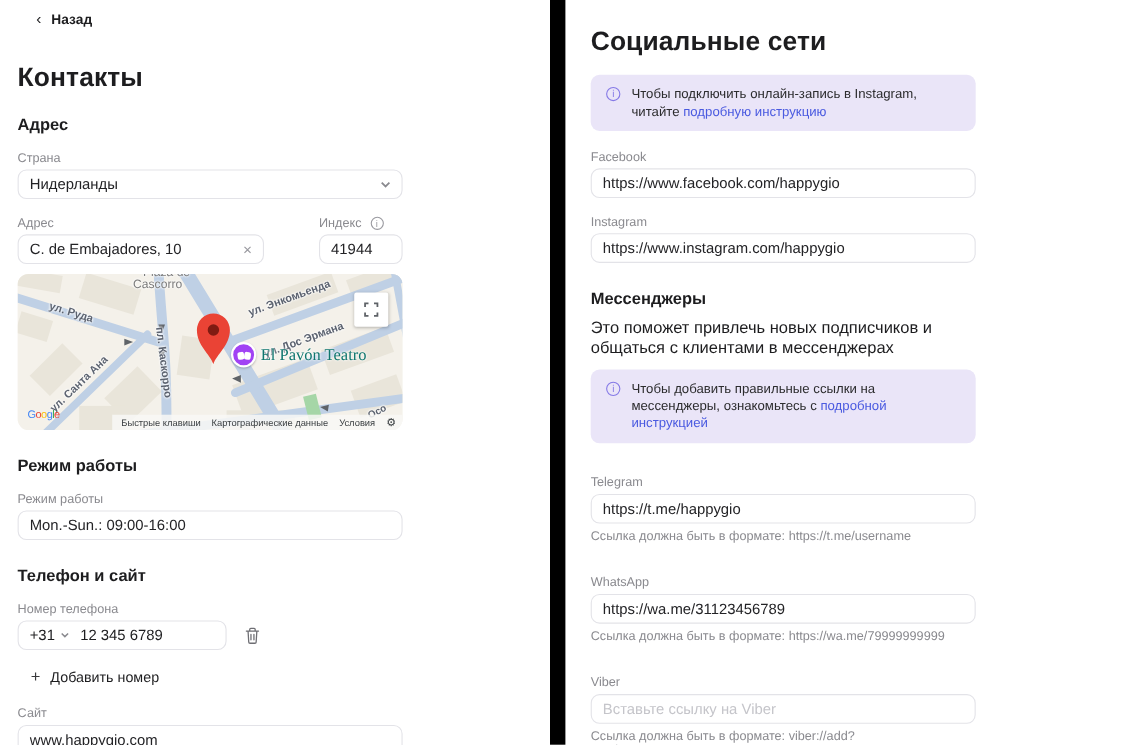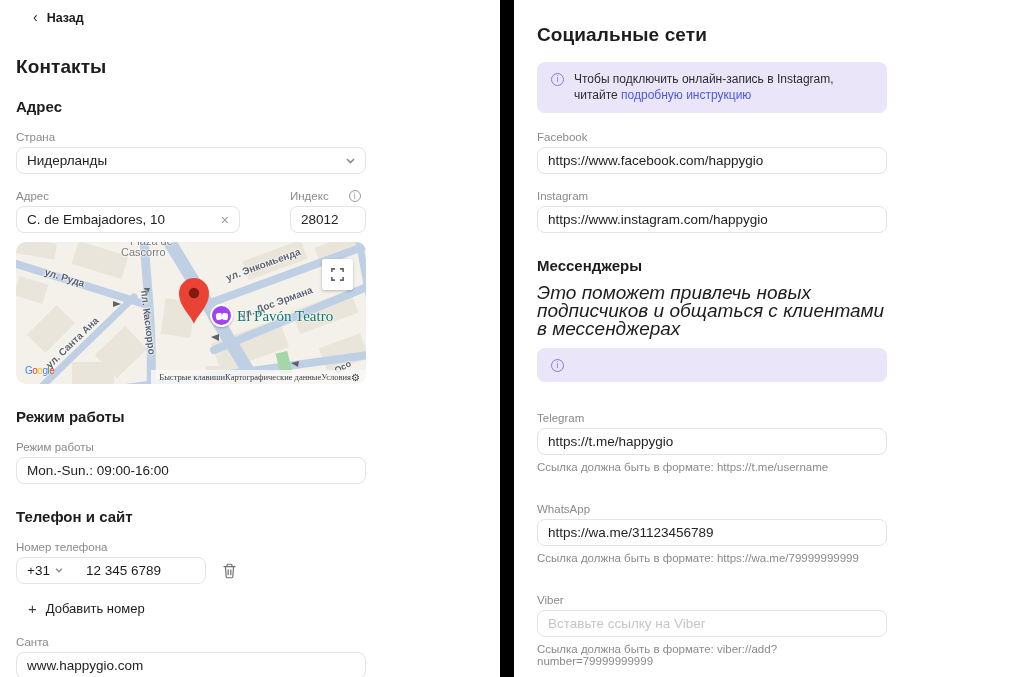--- a/index.html
+++ b/index.html
@@ -7,37 +7,37 @@
               font-family:"Liberation Sans","DejaVu Sans",sans-serif; color:#1d1d1f; }
   .panel { position:absolute; top:0; width:350px; }
   #left-panel  { left:16px; }
   #right-panel { left:537px; }
   #divider { position:absolute; left:500px; top:0; width:14px; height:677px; background:#000; }
 
   .back-link { margin:11px 0 0 17px; display:inline-flex; align-items:center; gap:9px;
                font-size:12.5px; font-weight:700; cursor:pointer; }
   .back-link .chev { font-size:14px; font-weight:400; line-height:1; transform:translateY(-1px); }
 
-  h1 { font-size:19px; font-weight:700; letter-spacing:.1px; }
+  h1 { font-size:24px; font-weight:700; letter-spacing:.1px; }
   #left-panel h1 { margin-top:29px; }
   #right-panel h1 { margin-top:24px; }
   h2 { font-size:15px; font-weight:700; }
 
   .field-label { font-size:11.5px; color:#8a8a8f; }
   .hint { font-size:11.5px; color:#8a8a8f; margin-top:6px; }
 
   .input, input.input { display:flex; align-items:center; height:27px; width:100%;
     border:1px solid #e3e3e8; border-radius:8px; background:#fff; padding:0 10px;
     font-size:13.5px; color:#232326; font-family:inherit; outline:none; }
   input.input::placeholder { color:#c5c5ca; }
   .selectbox { justify-content:space-between; cursor:pointer; }
   .chev-svg { width:9px; height:6px; stroke:#8a8a8f; stroke-width:1.6; fill:none; flex:none; }
 
   .row2 { display:flex; justify-content:space-between; }
-  .lbl-info { display:inline-flex; align-items:center; gap:20px; }
+  .lbl-info { display:inline-flex; align-items:center; gap:8px; }
   .info-circle { width:12px; height:12px; border-radius:50%; border:1px solid #9a9aa0;
     color:#9a9aa0; font-size:8.5px; line-height:10px; text-align:center; display:inline-block; }
   .info-circle.purple { border-color:#8579e6; color:#8579e6; width:13px; height:13px;
     font-size:9px; line-height:11px; flex:none; margin-top:1px; }
 
   .clear-x { color:#9a9aa0; font-size:14px; cursor:pointer; margin-left:auto; }
 
   
   #map { position:relative; width:350px; height:142px; border-radius:10px; overflow:hidden;
          margin-top:9px; background:#f4f1ea; cursor:grab; }
@@ -54,38 +54,38 @@
   .teatro-ic:after { content:""; position:absolute; left:10px; top:7px; width:6px; height:7px;
                background:#fff; border-radius:2px; transform:rotate(8deg); }
   #fullscreen-btn { position:absolute; right:13px; top:17px; width:31px; height:31px; background:#fff;
                border-radius:2px; box-shadow:0 1px 3px rgba(0,0,0,.25); display:flex;
                align-items:center; justify-content:center; cursor:pointer; }
   #map-pin { position:absolute; left:162px; top:34px; }
   .google-logo { position:absolute; left:9px; bottom:8px; font-size:10px; font-weight:500;
                letter-spacing:-.5px; cursor:pointer; }
   .gl0,.gl3 { color:#4285f4; } .gl1,.gl5 { color:#ea4335; } .gl2 { color:#fbbc05; } .gl4 { color:#34a853; }
   .attrib { position:absolute; right:0; bottom:0; height:14px; display:flex; align-items:center;
-            gap:0; padding:0 6px 0 8px; background:rgba(248,248,246,.85);
-            font-size:8.5px; color:#3c4043;font-family:Liberation Serif, serif; }
+            gap:10px; padding:0 6px 0 8px; background:rgba(248,248,246,.85);
+            font-size:8.5px; color:#3c4043; }
   .attrib span { cursor:pointer; }
   .attrib .gear { font-size:10px; cursor:pointer; }
 
   .phone-row { display:flex; align-items:center; gap:16px; margin-top:4px; }
-  .phone-box { width:190px; display:flex; align-items:center; gap:23px; height:27px;
+  .phone-box { width:190px; display:flex; align-items:center; gap:10px; height:27px;
     border:1px solid #e3e3e8; border-radius:8px; padding:0 10px; font-size:13.5px; }
   .cc { display:inline-flex; align-items:center; gap:5px; cursor:pointer; }
   .trash-btn { cursor:pointer; display:flex; }
   .add-number { margin:16px 0 0 12px; display:inline-flex; gap:9px; align-items:center;
     font-size:13px; font-weight:500; cursor:pointer; }
   .add-number .plus { font-size:15px; font-weight:400; color:#3a3a3c; }
 
   .banner { background:#eae5f8; border-radius:8px; padding:10px 14px; display:flex; gap:10px;
             font-size:12px; line-height:15.5px; color:#2c2c2e; }
   .banner a { color:#4a5ae0; text-decoration:none; cursor:pointer; }
-  .para { font-size:19px; line-height:18px; margin-top:10px;font-style:italic; }
+  .para { font-size:15px; line-height:18px; margin-top:10px; }
 
   .save-btn { margin-top:31px; display:inline-block; background:#ffc30d; border:none; border-radius:8px;
     padding:7px 15px 8px; font-size:13px; font-weight:500; color:#424242; font-family:inherit; cursor:pointer; }
 
   .mt4{margin-top:4px;align-items:center;} .mt14{margin-top:30px;} .mt16{margin-top:16px;} .mt18{margin-top:18px;}
   .mt20{margin-top:20px;} .mt24{margin-top:24px;} .mt10{margin-top:10px;}
 </style>
 </head>
 <body>
 
@@ -113,21 +113,21 @@
       <span>Индекс</span>
       <span class="info-circle">i</span>
     </div>
   </div>
   <div class="row2 mt4">
     <div class="input" style="width:224px">
       <span>C. de Embajadores, 10</span>
       <span class="clear-x">×</span>
     </div>
     <div class="input" style="width:76px">
-      <span>28012</span>
+      <span>41944</span>
     </div>
   </div>
 
   <div id="map">
     <svg class="base" width="350" height="142" viewBox="0 0 350 142">
       <g fill="#e9e5da">
         <rect x="-4" y="-2" width="44" height="16" transform="rotate(10 18 6)"></rect>
         <rect x="0" y="38" width="30" height="20" transform="rotate(17 15 48)"></rect>
         <rect x="14" y="74" width="42" height="26" transform="rotate(-45 35 87)"></rect>
         <rect x="58" y="6" width="52" height="24" transform="rotate(17 84 18)"></rect>
@@ -214,21 +214,21 @@
       <svg width="15" height="16" viewBox="0 0 24 26" fill="none" stroke="#6e6e73" stroke-width="1.9" stroke-linecap="round">
         <path d="M3,6 H21 M8,6 V3.5 A1.5,1.5 0 0 1 9.5,2 H14.5 A1.5,1.5 0 0 1 16,3.5 V6 M5.5,6 L6.5,22 A2,2 0 0 0 8.5,24 H15.5 A2,2 0 0 0 17.5,22 L18.5,6 M9.8,11 V19 M14.2,11 V19"></path>
       </svg>
     </span>
   </div>
   <div class="add-number">
     <span class="plus">+</span>
     <span>Добавить номер</span>
   </div>
 
-  <div class="field-label mt18">Санта</div>
+  <div class="field-label mt18">Сайт</div>
   <input class="input mt4" value="www.happygio.com" style="">
 </div>
 
 <div id="divider"></div>
 
 <div id="right-panel" class="panel">
   <h1>Социальные сети</h1>
 
   <div class="banner mt16">
     <span class="info-circle purple">i</span>
@@ -239,20 +239,21 @@
   <input class="input mt4" value="https://www.facebook.com/happygio" style="">
 
   <div class="field-label mt16">Instagram</div>
   <input class="input mt4" value="https://www.instagram.com/happygio" style="">
 
   <h2 class="mt24">Мессенджеры</h2>
   <div class="para">Это поможет привлечь новых подписчиков и общаться с клиентами в мессенджерах</div>
 
   <div class="banner mt10">
     <span class="info-circle purple">i</span>
+    <div style="max-width:255px"><span>Чтобы добавить правильные ссылки на мессенджеры, ознакомьтесь с </span><a>подробной инструкцией</a></div>
   </div>
 
   <div class="field-label mt14">Telegram</div>
   <input class="input mt4" value="https://t.me/happygio" style="">
   <div class="hint">Ссылка должна быть в формате: https://t.me/username</div>
 
   <div class="field-label mt14">WhatsApp</div>
   <input class="input mt4" value="https://wa.me/31123456789" style="">
   <div class="hint">Ссылка должна быть в формате: https://wa.me/79999999999</div>
 

